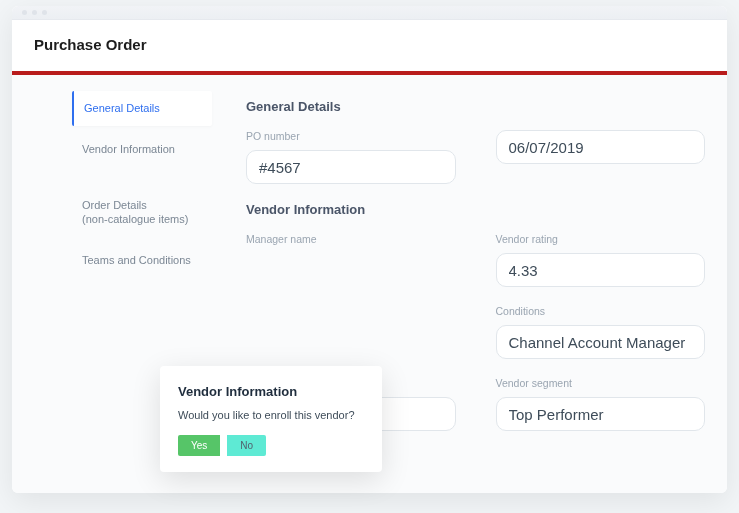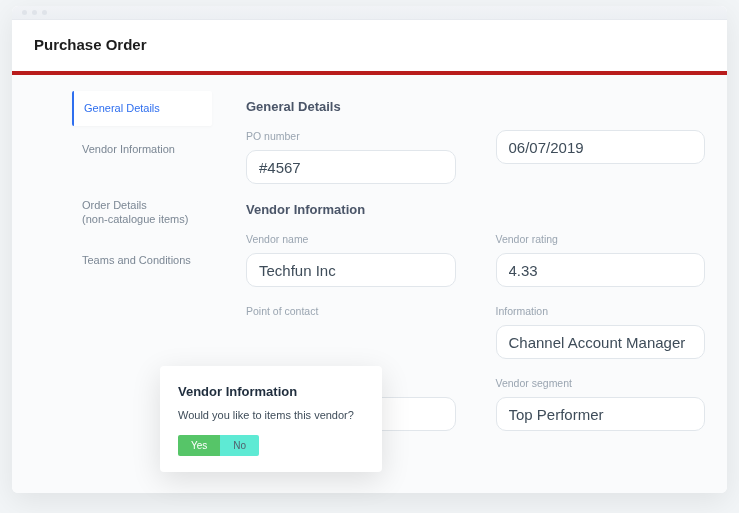--- a/index.html
+++ b/index.html
@@ -120,21 +120,21 @@
     color: #1f2d3d;
     margin-bottom: 10px;
   }
   .dialog-text {
     font-size: 11px;
     color: #3e4c59;
     margin-bottom: 14px;
   }
   .dialog-buttons {
     display: flex;
-    gap: 0;
+    gap: 7px;
   }
   .btn-yes {
     background: #56c568;
     color: #fff;
     border: none;
     font-size: 10px;
     padding: 5px 13px;
     border-radius: 2px 0 0 2px;
     cursor: pointer;
   }
@@ -189,35 +189,33 @@
         </div>
         <div class="field">
           <input class="input" value="06/07/2019" style="">
         </div>
       </div>
 
       <div class="section-title">Vendor Information</div>
 
       <div class="row">
         <div class="field">
-          <span class="field-label">Vendor name</span>
-          <input class="input" value="Techfun Inc" style="">
+          <span class="field-label">Manager name</span>
         </div>
         <div class="field">
           <span class="field-label">Vendor rating</span>
           <input class="input" value="4.33" style="">
         </div>
       </div>
 
       <div class="row">
         <div class="field">
-          <span class="field-label">Point of contact</span>
-        </div>
-        <div class="field">
-          <span class="field-label">Information</span>
+        </div>
+        <div class="field">
+          <span class="field-label">Conditions</span>
           <input class="input" value="Channel Account Manager" style="">
         </div>
       </div>
 
       <div class="row">
         <div class="field">
           <span class="field-label">&nbsp;</span>
           <input class="input" style="">
         </div>
         <div class="field">
@@ -225,18 +223,18 @@
           <input class="input" value="Top Performer" style="">
         </div>
       </div>
 
     </div>
   </div>
 </div>
 
 <div class="dialog">
   <div class="dialog-title">Vendor Information</div>
-  <div class="dialog-text">Would you like to items this vendor?</div>
+  <div class="dialog-text">Would you like to enroll this vendor?</div>
   <div class="dialog-buttons">
     <button class="btn-yes">Yes</button>
     <button class="btn-no">No</button>
   </div>
 </div>
 
 </body></html>

